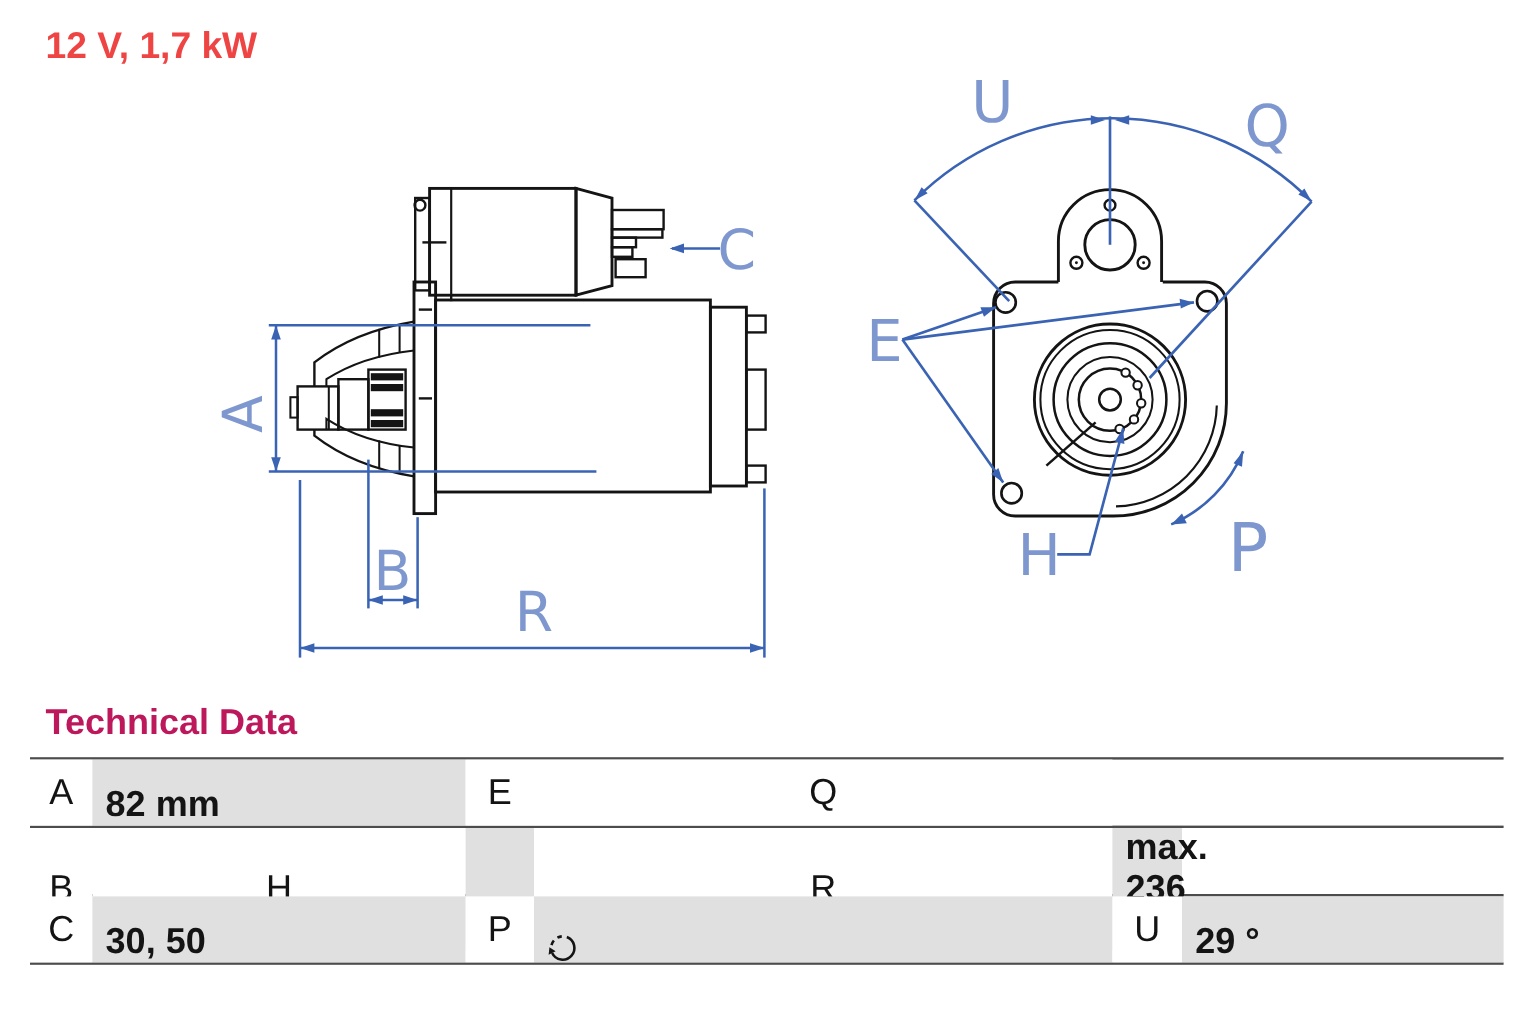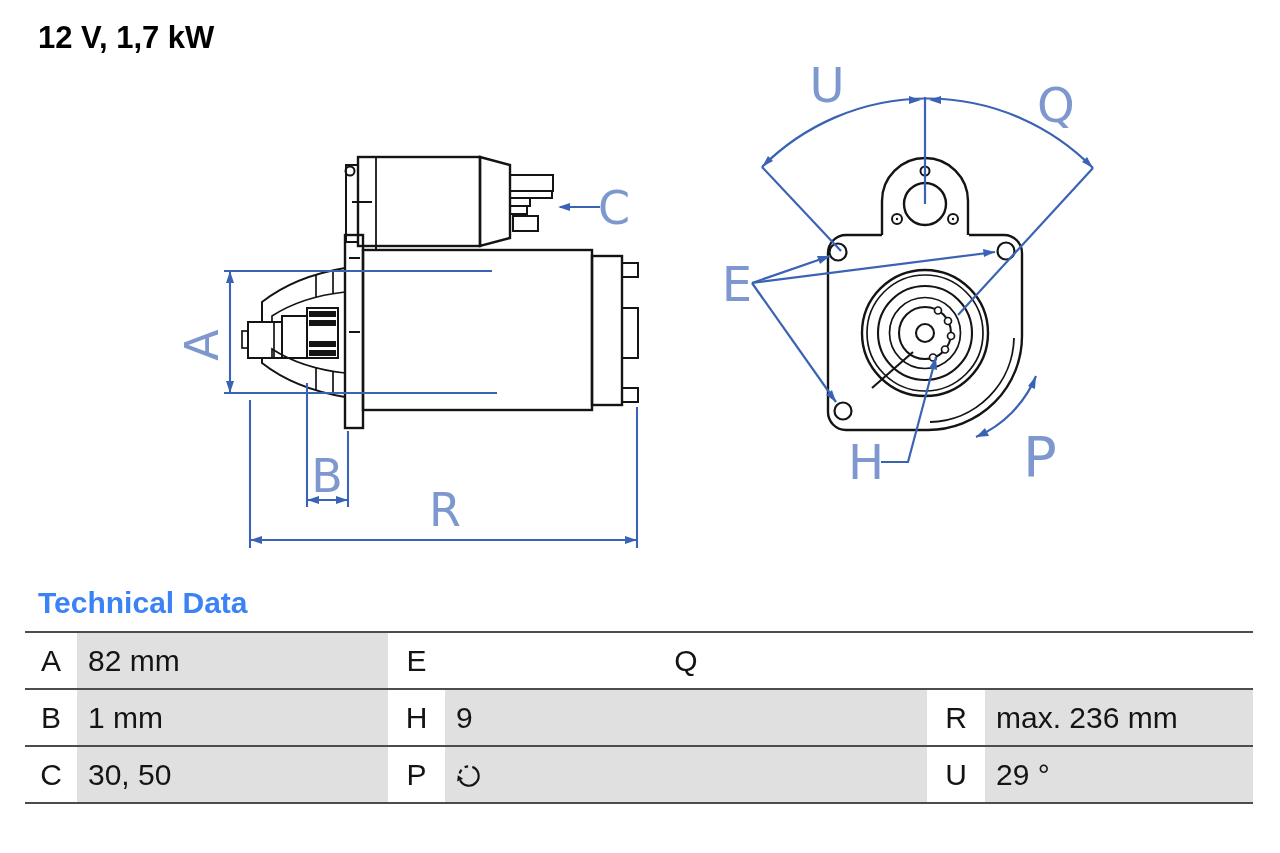--- a/index.html
+++ b/index.html
@@ -1,31 +1,31 @@
 <!DOCTYPE html>
 <html><head>
 <meta charset="utf-8">
 <style>
   html,body{margin:0;padding:0;background:#ffffff;}
   body{width:1280px;height:853px;position:relative;overflow:hidden;
        font-family:"Liberation Sans",sans-serif;color:#1a1a1a;}
 
-  .page-title{position:absolute;left:38px;top:20px;font-size:31px;font-weight:700;color:#000000;}
+  .page-title{position:absolute;left:38px;top:20px;font-size:31px;font-weight:700;color:#ef4444;}
   .drawing-svg{position:absolute;left:0;top:0;}
 
-  .table-heading{position:absolute;left:38px;top:586px;font-size:30px;font-weight:700;color:#3b82f6;}
+  .table-heading{position:absolute;left:38px;top:586px;font-size:30px;font-weight:700;color:#be185d;}
 
   .tech-table{position:absolute;left:25px;top:631px;width:1228px;}
   .t-row{display:grid;grid-template-columns:52px 311px 57px 482px 58px 268px;
          height:55px;border-top:2px solid #4c4c4c;align-items:stretch;}
   .t-row:last-child{border-bottom:2px solid #4c4c4c;}
   .key-cell{background:#ffffff;display:flex;align-items:center;justify-content:center;
             font-size:30px;color:#141414;}
-  .val-cell{background:#e0e0e0;display:flex;align-items:center;padding-left:11px;
-            font-size:30px;color:#141414;gap:6px;}
+  .val-cell{background:#e0e0e0;display:flex;align-items:flex-end;padding-left:11px;
+            font-size:30px;color:#141414;gap:6px;font-weight:bold;}
   .rot-icon{display:inline-block;}
 </style>
 </head>
 <body>
 
 <div class="page-title">12 V, 1,7 kW</div>
 
 <svg class="drawing-svg" width="1280" height="580" viewBox="0 0 1280 580">
 
   <g stroke="#141414" fill="none" stroke-width="2.4">
@@ -202,23 +202,20 @@
     <div class="key-cell">A</div>
     <div class="val-cell">
         <span>82 mm</span>
       </div>
     <div class="key-cell">E</div>
     <div class="key-cell">Q</div>
   </div>
 
   <div class="t-row">
     <div class="key-cell">B</div>
-    <div class="val-cell">
-        <span>1 mm</span>
-      </div>
     <div class="key-cell">H</div>
     <div class="val-cell">
         <span>9</span>
       </div>
     <div class="key-cell">R</div>
     <div class="val-cell">
         <span>max. 236 mm</span>
       </div>
   </div>
 

